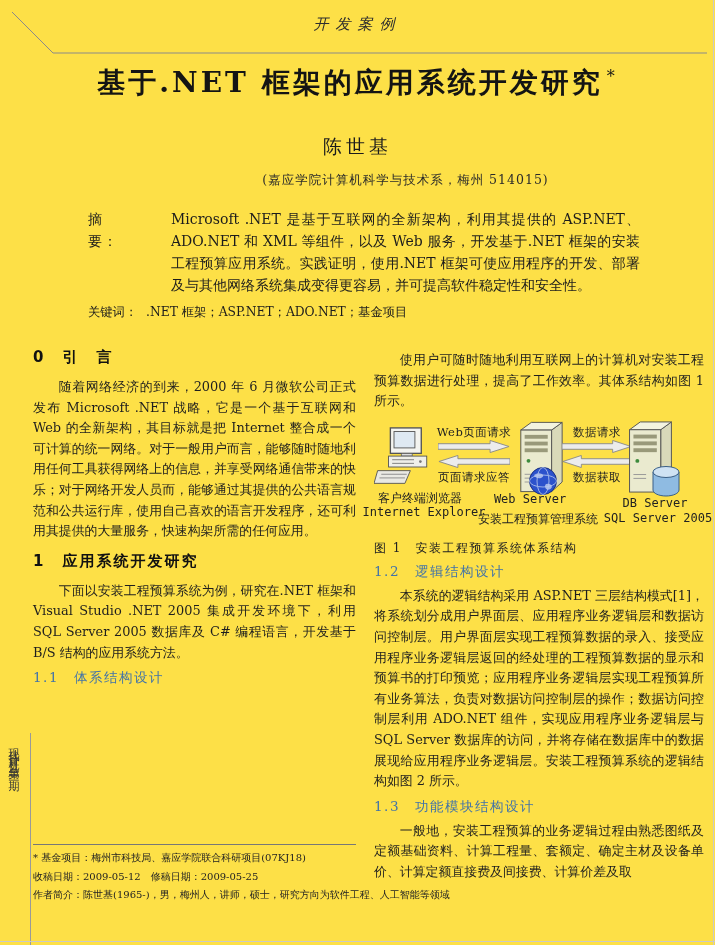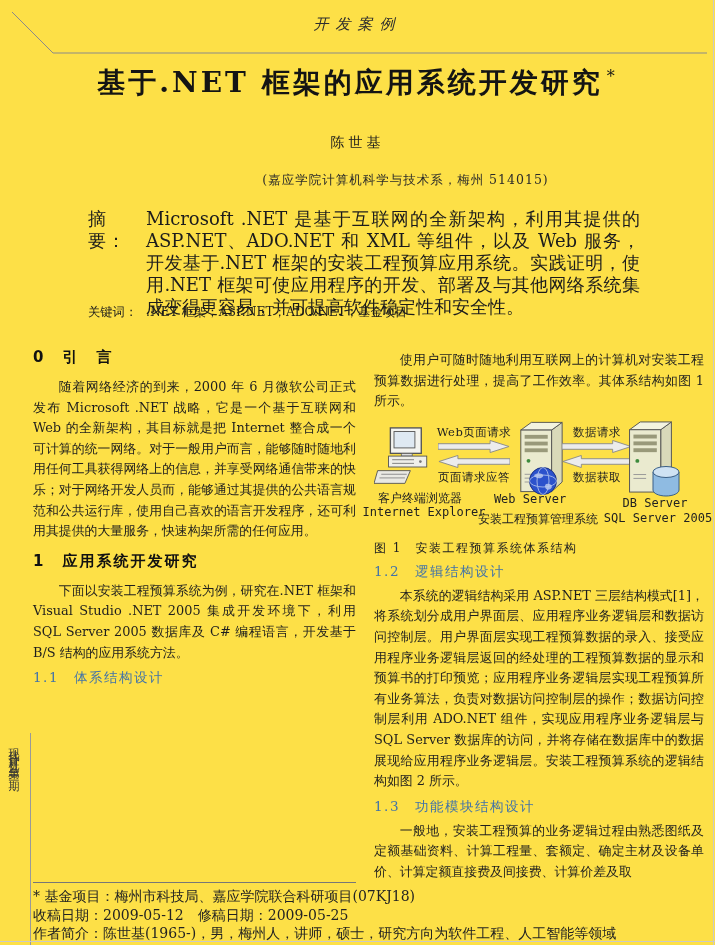--- a/index.html
+++ b/index.html
@@ -12,24 +12,24 @@
   .head-rules { position:absolute; left:0; top:0; width:715px; height:60px; }
   .head-cat {
     position:absolute; top:15px; left:0; width:100%; text-align:center;
     font-style:italic; font-size:15px; letter-spacing:7px; color:#2e2e2e;
   }
   .title {
     position:absolute; top:64px; left:0; width:100%; text-align:center;
     font-size:28px; font-weight:600; letter-spacing:3px; margin:0; color:#141414;
   }
   .title sup { font-size:16px; font-weight:400; margin-left:4px; }
-  .author { position:absolute; top:134px; left:0; width:100%; text-align:center; font-size:14px; letter-spacing:4px; }
+  .author { position:absolute; top:134px; left:0; width:100%; text-align:center; font-size:19px; letter-spacing:4px; }
   .affil  { position:absolute; top:172px; left:0; width:100%; text-align:center; font-size:12.5px; letter-spacing:1px; color:#2a2a2a;padding-left:48px; }
   
-  .abstract { position:absolute; left:88px; top:208px; width:552px; display:flex; font-size:18px; line-height:22px; }
+  .abstract { position:absolute; left:88px; top:208px; width:552px; display:flex; font-size:14px; line-height:22px;gap:25px; }
   .abs-label { width:58px; flex:none; letter-spacing:1px; }
   .abs-text  { flex:1; text-align:justify; }
   .keywords  { position:absolute; left:88px; top:301px; width:552px; display:flex; font-size:12.3px; line-height:22px; }
   .kw-label  { width:58px; flex:none; }
   .kw-text   { flex:1; }
   
   .col-left  { position:absolute; left:33px;  top:346px; width:323px; }
   .col-right { position:absolute; left:374px; top:350px; width:330px; }
   .col-left p, .col-right p {
     margin:0; font-size:12.9px; line-height:20.6px; text-align:justify; text-indent:2em; color:#1e1e1e;
@@ -63,21 +63,21 @@
   .f-label { font-size:12px; text-align:center; color:#222; }
   .mono { font-family:"DejaVu Sans Mono","Liberation Mono",monospace; font-size:12px; }
   .c1 { left:-14px; top:70px; width:120px; }
   .c2 { left:-14px; top:85px; width:128px; }
   .w1 { left:101px; top:72px; width:110px;text-align:center; }
   .w2 { left:97px;  top:91px; width:134px; }
   .d1 { left:226px; top:76px; width:110px; }
   .d2 { left:217px; top:91px; width:134px; }
   .fig-caption { text-align:left; font-size:12px; letter-spacing:1.5px; margin:8px 0 6px; color:#222; }
   
-  .footnotes { position:absolute; left:33px; top:882px; width:664px; font-size:14px; line-height:18.5px; color:#222; }
+  .footnotes { position:absolute; left:33px; top:844px; width:664px; font-size:10px; line-height:18.5px; color:#222; }
   .fn-rule { width:323px; border-top:1px solid #777; margin-bottom:4px; }
   
   .side-rule { position:absolute; left:30px; top:733px; width:1px; height:212px; background:#999; }
   .side-text {
     position:absolute; left:5px; top:739px; height:206px;
     writing-mode:vertical-rl; text-orientation:upright;
     font-size:11px; letter-spacing:3px; color:#333; overflow:hidden;
   }
   
   .edge-right  { position:absolute; right:1px; top:0; width:1px; height:945px; background:#c9c9c9; }

